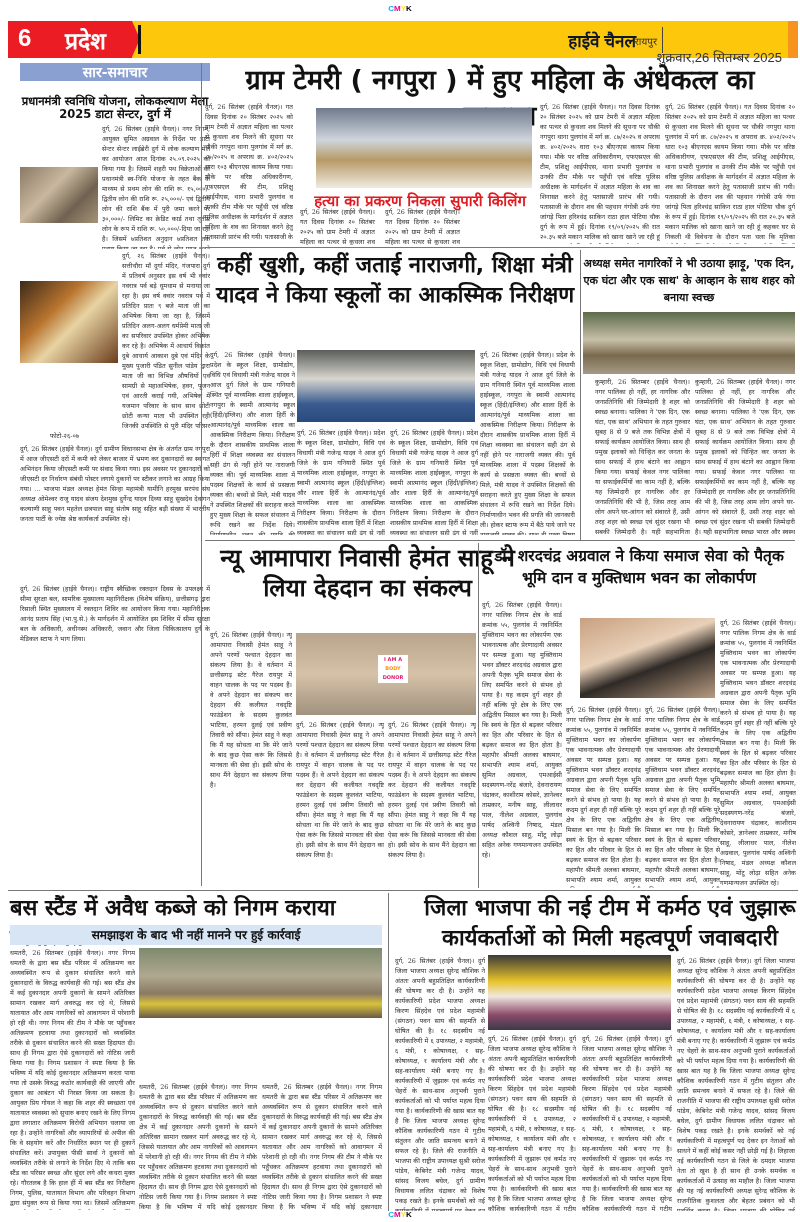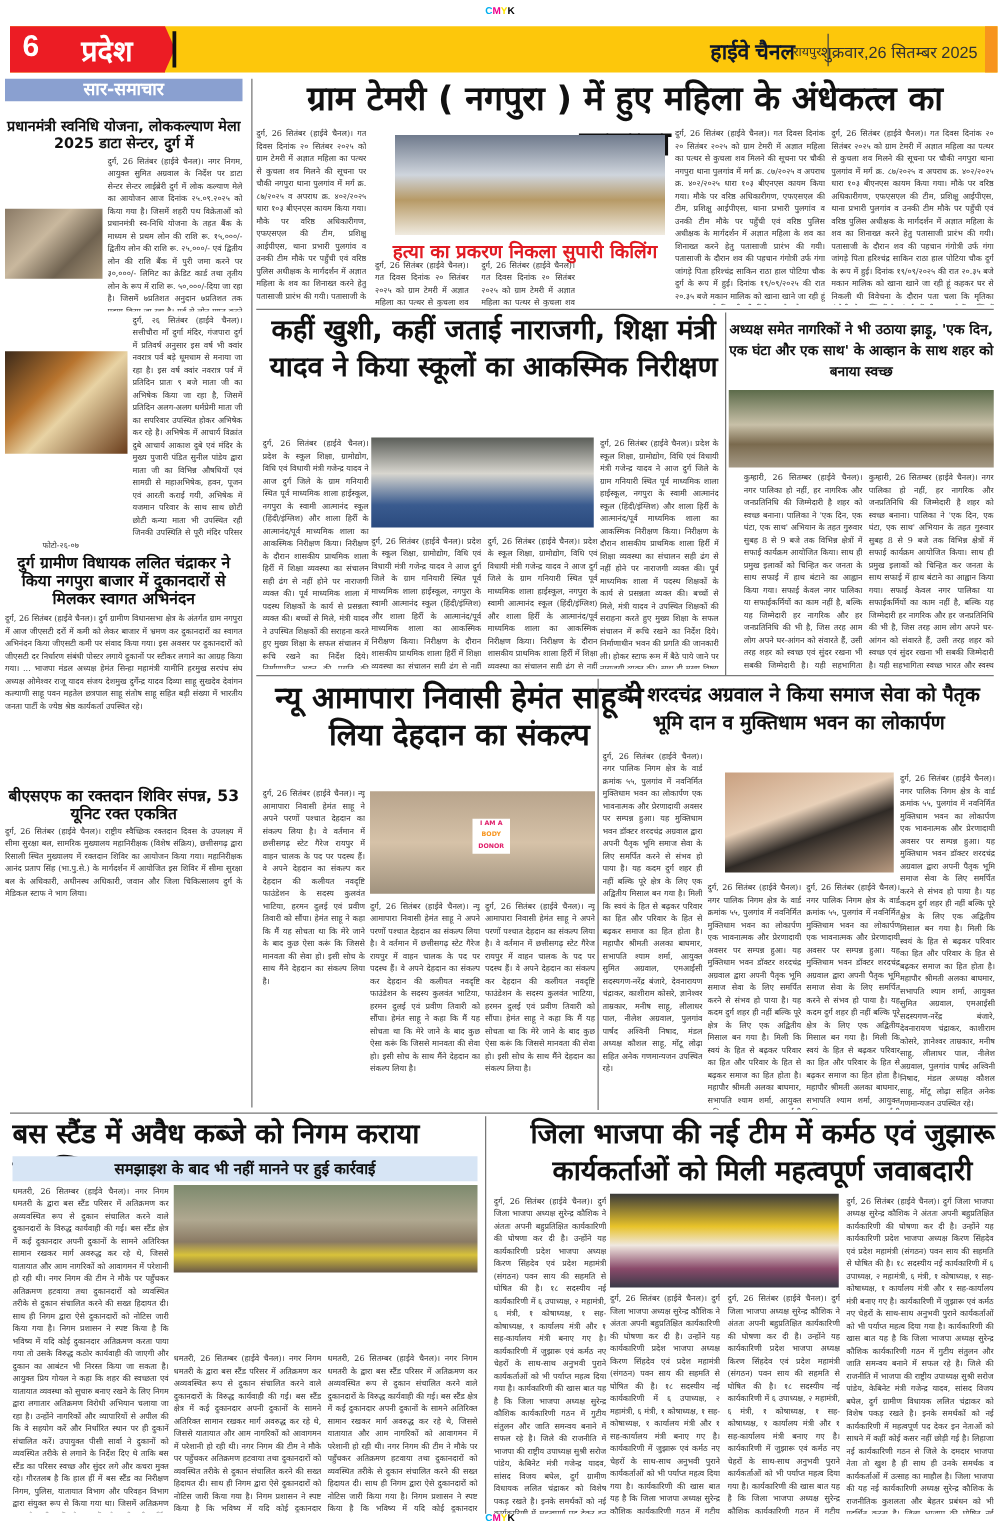--- a/index.html
+++ b/index.html
@@ -9,21 +9,21 @@
 .masthead{position:absolute;left:8px;top:21px;width:790px;height:37px;background:#fdc70b}
 .mh-red{position:absolute;left:0;top:0;width:124px;height:37px;background:#ec1c24}
 .mh-arrow{position:absolute;left:124px;top:0;width:0;height:0;border-top:18.5px solid transparent;border-bottom:18.5px solid transparent;border-left:8px solid #ec1c24}
 .mh-arrow2{position:absolute;left:127px;top:4px;width:6px;height:29px;border-right:3px solid #111;transform:skewX(0)}
 .mh-num{position:absolute;left:10px;top:3px;color:#fff;font:bold 24px "Liberation Sans",sans-serif}
 .mh-title{position:absolute;left:57px;top:3px;color:#fff;font:bold 23px "Liberation Sans",sans-serif}
 .mh-orange{position:absolute;right:0;top:0;width:10px;height:37px;background:#f7941d}
 .mh-paper{position:absolute;right:162px;top:8px;color:#0f172a;font:bold 17px "Liberation Sans",sans-serif}
 .mh-city{position:absolute;right:141px;top:13px;color:#333;font:10px "Liberation Sans",sans-serif}
 .mh-sep{position:absolute;right:135px;top:6px;width:1px;height:26px;background:#444}
-.mh-date{position:absolute;right:16px;top:11px;color:#333;font:13px "Liberation Sans",sans-serif}
+.mh-date{position:absolute;right:16px;top:27px;color:#333;font:13px "Liberation Sans",sans-serif}
 .abs{position:absolute}
 .hl{font-family:"DejaVu Sans",sans-serif;font-weight:bold;color:#111;text-align:center;line-height:1.15}
 .body{font-size:6.4px;line-height:10px;color:#333;text-align:justify;font-family:"DejaVu Serif",serif}
 .photo{position:absolute;background:linear-gradient(135deg,#8a7a66,#c9b89e 40%,#6f6250 70%,#a69478);overflow:hidden}
 .box-head{background:#8aa0d0;color:#fff;text-align:center;font:bold 14px "DejaVu Sans",sans-serif;line-height:18px}
 .redsub{color:#e11b22;font-family:"DejaVu Sans",sans-serif;font-weight:bold;text-align:center}
 .bluestrip{background:#d7e5f5;text-align:center;font:bold 12px "DejaVu Sans",sans-serif;color:#111;line-height:20px}
 .rule{position:absolute;background:#777}
 </style>
 </head>
@@ -40,32 +40,30 @@
   </div>
   <div class="mh-arrow"></div>
   <div class="mh-arrow2"></div>
   <span class="mh-paper">हाईवे चैनल</span>
   <span class="mh-city">रायपुर</span>
   <div class="mh-sep"></div>
   <span class="mh-date">शुक्रवार,26 सितम्बर 2025</span>
   <div class="mh-orange"></div>
 </div>
 
-<div class="abs" style="left:4px;top:63px;width:190px">
+<div class="abs" style="left:20px;top:63px;width:190px">
   <div class="box-head">सार-समाचार</div>
   <div class="hl" style="font-size:11.5px;margin-top:14px">प्रधानमंत्री स्वनिधि योजना, लोककल्याण मेला 2025 डाटा सेन्टर, दुर्ग में</div>
   <div class="photo" style="position:relative;float:left;width:78px;height:56px;margin:46px 4px 2px 0"></div>
   <div class="body" style="height:125px;overflow:hidden;margin-top:3px">दुर्ग, 26 सितंबर (हाईवे चैनल)। नगर निगम, आयुक्त सुमित अग्रवाल के निर्देश पर डाटा सेन्टर सेन्टर लाईब्रेरी दुर्ग में लोक कल्याण मेले का आयोजन आज दिनांक २५.०९.२०२५ को किया गया है। जिसमें शहरी पथ विक्रेताओं को प्रधानमंत्री स्व-निधि योजना के तहत बैंक के माध्यम से प्रथम लोन की राशि रू. १५,०००/- द्वितीय लोन की राशि रू. २५,०००/- एवं द्वितीय लोन की राशि बैंक में पुरी जमा करने पर ३०,०००/- लिमिट का क्रेडिट कार्ड तथा तृतीय लोन के रूप में राशि रू. ५०,०००/-दिया जा रहा है। जिसमें ७प्रतिशत अनुदान ७प्रतिशत तक प्रदाय किया जा रहा है। पूर्व से लोन प्राप्त करने वाले २५ हितग्राहियों का सोशल प्रोफाईलिंग करते हुए केन्द्र सरकार की ८ अन्य योजनाओं से जोड़ा गया है। १८ पथ विक्रेताओं को पेटीएम के माध्यम से लिंक करते हुए क्यूआर कोड प्रदाय किया गया है। जिससे डिजिटल लेनदेन हेतु प्रेरित किया गया है। स्व-निधि योजना के तहत १२ नये आवेदन भी भरवाया गया है। वर्तमान में दिनांक १७.०९.२०२५ से ०२.१०.२०२५ तक लोक कल्याण मेले का आयोजन जिसमें प्रधान मंत्री स्व-निधि योजना के तहत पथ विक्रेताओं को लाभान्वित करने का कार्य नगर पालिक निगम, दुर्ग की टीम द्वारा किया जा रहा है।</div>
   <div style="clear:both"></div>
   <div class="photo" style="position:relative;float:left;width:98px;height:82px;margin:32px 4px 2px 0;background:linear-gradient(135deg,#3c2a1a,#b8742e 35%,#e8d3a4 55%,#6a3d1c)"></div>
   <div class="body" style="height:180px;overflow:hidden;margin-top:2px">दुर्ग, २६ सितंबर (हाईवे चैनल)। सत्तीचौरा माँ दुर्गा मंदिर, गंजपारा दुर्ग में प्रतिवर्ष अनुसार इस वर्ष भी क्वांर नवरात्र पर्व बड़े धूमधाम से मनाया जा रहा है। इस वर्ष क्वांर नवरात्र पर्व में प्रतिदिन प्रातः ९ बजे माता जी का अभिषेक किया जा रहा है, जिसमें प्रतिदिन अलग-अलग धर्मप्रेमी माता जी का सपरिवार उपस्थित होकर अभिषेक कर रहे है। अभिषेक में आचार्य विक्रांत दुबे आचार्य आकाश दुबे एवं मंदिर के मुख्य पुजारी पंडित सुनील पांडेय द्वारा माता जी का विभिन्न औषधियों एवं सामग्री से महाअभिषेक, हवन, पूजन एवं आरती कराई गयी, अभिषेक में यजमान परिवार के साथ साथ छोटी छोटी कन्या माता भी उपस्थित रही जिनकी उपस्थिति से पूरी मंदिर परिसर पूजा में उत्साह देखने को मिला। समिति की महिला सदस्य एवं पार्षद प्रतिभा सुरेश गुप्ता ने बताया कि मंदिर परिसर में दिनांक २६ सितम्बर को दोपहर १ बजे से दादी रानी सती जी का मंगलपाठ का आयोजन किया गया है जिसमें परशुराम महिला मंडल दुर्ग द्वारा सुंदर एवं मधुर भजनों के साथ दादी रानी सती जी का मंगलपाठ किया जाएगा मंगलपाठ में सभी महिलाएं १६ श्रृंगार करके लाल पीली साड़ी पहनकर मंगलपाठ में रहेंगे जिसमें सैकड़ों महिलाएं उपस्थित रहेंगी</div>
   <div class="body" style="padding-left:30px">फोटो-२६-०७</div>
-  <div class="hl" style="font-size:12.5px;margin-top:2px">दुर्ग ग्रामीण विधायक ललित चंद्राकर ने किया नगपुरा बाजार में दुकानदारों से मिलकर स्वागत अभिनंदन</div>
   <div class="body" style="height:138px;overflow:hidden;margin-top:3px">दुर्ग, 26 सितंबर (हाईवे चैनल)। दुर्ग ग्रामीण विधानसभा क्षेत्र के अंतर्गत ग्राम नगपुरा में आज जीएसटी दरों में कमी को लेकर बाजार में भ्रमण कर दुकानदारों का स्वागत अभिनंदन किया जीएसटी कमी पर संवाद किया गया। इस अवसर पर दुकानदारों को जीएसटी दर निर्धारण संबंधी पोस्टर लगाये दुकानों पर स्टीकर लगाने का आग्रह किया गया। ... भाजपा मंडल अध्यक्ष हेमंत सिन्हा महामंत्री यामीनि हरमुख सरपंच संघ अध्यक्ष ओमेश्वर राजू यादव संजय देशमुख दुर्गेन्द्र यादव दिव्या साहू सुखदेव देवांगन कल्याणी साहू पवन महतेल छत्रपाल साहू संतोष साहू सहित बड़ी संख्या में भारतीय जनता पार्टी के ज्येष्ठ श्रेष्ठ कार्यकर्ता उपस्थित रहे।</div>
-  <div class="hl" style="font-size:12.5px;margin-top:2px">बीएसएफ का रक्तदान शिविर संपन्न, 53 यूनिट रक्त एकत्रित</div>
   <div class="body" style="height:58px;overflow:hidden;margin-top:2px">दुर्ग, 26 सितंबर (हाईवे चैनल)। राष्ट्रीय स्वैच्छिक रक्तदान दिवस के उपलक्ष्य में सीमा सुरक्षा बल, सामरिक मुख्यालय महानिरीक्षक (विशेष संक्रिय), छत्तीसगढ़ द्वारा रिसाली स्थित मुख्यालय में रक्तदान शिविर का आयोजन किया गया। महानिरीक्षक आनंद प्रताप सिंह (भा.पु.से.) के मार्गदर्शन में आयोजित इस शिविर में सीमा सुरक्षा बल के अधिकारी, अधीनस्थ अधिकारी, जवान और जिला चिकित्सालय दुर्ग के मेडिकल स्टाफ ने भाग लिया।</div>
 </div>
 <div class="rule" style="left:201px;top:63px;width:1px;height:823px"></div>
 
 <div class="abs hl" style="left:205px;top:62px;width:590px;font-size:27px;line-height:36px">ग्राम टेमरी ( नगपुरा ) में हुए महिला के अंधेकत्ल का खुलासा</div>
 <div class="abs body" style="left:205px;top:102px;width:88px;height:138px;overflow:hidden">दुर्ग, 26 सितंबर (हाईवे चैनल)। गत दिवस दिनांक २० सितंबर २०२५ को ग्राम टेमरी में अज्ञात महिला का पत्थर से कुचला शव मिलने की सूचना पर चौकी नगपुरा थाना पुलगांव में मर्ग क्र. ८७/२०२५ व अपराध क्र. ४०२/२०२५ धारा १०३ बीएनएस कायम किया गया। मौके पर वरिष्ठ अधिकारीगण, एफएसएल की टीम, प्रशिक्षु आईपीएस, थाना प्रभारी पुलगांव व उनकी टीम मौके पर पहुँची एवं वरिष्ठ पुलिस अधीक्षक के मार्गदर्शन में अज्ञात महिला के शव का शिनाख्त करने हेतु पतासाजी प्रारंभ की गयी। पतासाजी के दौरान शव की पहचान गंगोत्री उर्फ गंगा जांगड़े पिता हरिश्चंद्र साकिन राठा हाल पोटिया चौक दुर्ग के रूप में हुई। दिनांक १९/०९/२०२५ की रात २०.३५ बजे मकान मालिक को खाना खाने जा रही हूं कहकर घर से निकली थी विवेचना के दौरान पता चला कि मृतिका गंगोत्री दो व्यक्तियों के संपर्क में थी। उन दोनों व्यक्तियों को नौकरी लगाने के नाम पर विगत ७-८ माह से गंगोत्री रकम देती थी। जब काफी दिनों तक लोगों की नौकरी नहीं लगी तो गंगोत्री पर दबाव बनाना शुरू किये। गंगोत्री ने आरोपी को कहा कि आपने नौकरी लगाने के नाम पर पैसा लिया हो और नौकरी नहीं लगा रहे हो तब आरोपी ने कहा सभी को बता दो कि दिनांक २०/०९/२०२५ को सभी का साक्षात्कार हो जायेगा। गंगोत्री ने लोगों को कहा कि कहा कि अगर २०/०९/२०२५ को साक्षात्कार नहीं हुआ तो आरोपी की शिकायत करेगी इससे आरोपी डर गया और अपने साथी निर्भय जांगड़े निवासी जालबांधा को गंगोत्री की हत्या के लिये एक लाख की रकम देकर तैयार किया। रकम निर्भय के छ.ग. राज्य ग्रामीण बैंक शाखा कातुलबोर्ड के एकाउन्ट में ट्रांसफर किया। गंगोत्री की हत्या की योजना में हेमलता बंजारे भी शामिल हुई तीनों ने विधिवत कार्यक्रम में बात कर हत्या की योजना बनाये। आरोपी ने उसे बताया कि उसके खाते में बड़ी रकम ट्रांसफर किया था। योजना के मुताबिक १९.०९.२०२५ को आरोपी ने गंगोत्री जांगड़े को रात ९ बजे खाना खाने के बहाने बुलाने के लिये राजी किया। निर्भय और एक अन्य आरोपी बाइक में ले गये। टेमरी लेकर सुनसान जगह पर बेल्ट निकाला और एक आरोपी ने गंगोत्री को पकड़ लिया और बेल्ट तथा चुन्नी से गला घोंट कर हत्या कर दिये मृतिका की पहचान छुपाने के लिये चेहरे को पत्थर से पटक कर कुचल दिया। मृतिका का लेकर एक आरोपी कातुल बोर्ड में मोबाईल निर्भय रखा और गंगोत्री के मोबाईल को कातुल बोर्ड आ गये मृतिका का लेकर आर्टिफिशियल होने पर पर्स सहित फेंक दिये एक आरोपी ने अपनी बाइक होंडा एवं एक टीवीएस सीजी ०७ सी बाय ४९३५ को मिल विधि से संभावित वाहक एवं जप्तीय की घटना बताकर छिपाने ले दिया तथा निर्भय के मोबाईल के सीडीआर विश्लेषण कर लोकेशन का पता चलने पर घटना का खुलासा हुआ। आरोपियों के विरुद्ध नामजद अपराध के अंतर्गत पुलिस थाना पुलगांव ने विधिवत कार्यवाही करते हुए आरोपियों को गिरफ्तार कर न्यायिक रिमांड पर भेजा गया है। फरार आरोपी की गिरफ्तारी हेतु पार्टी संभावित स्थान पर रवाना हुई है शीघ्र गिरफ्तारी की संभावना है।</div>
 <div class="photo" style="left:316px;top:108px;width:216px;height:80px;background:linear-gradient(180deg,#6f7a8c,#cfd5dd 40%,#b79a66 65%,#f0ebe0)"></div>
 <div class="abs redsub" style="left:300px;top:190px;width:240px;font-size:15px">हत्या का प्रकरण निकला सुपारी किलिंग</div>
 <div class="abs body" style="left:300px;top:207px;width:75px;height:38px;overflow:hidden">दुर्ग, 26 सितंबर (हाईवे चैनल)। गत दिवस दिनांक २० सितंबर २०२५ को ग्राम टेमरी में अज्ञात महिला का पत्थर से कुचला शव मिलने की सूचना पर चौकी नगपुरा थाना पुलगांव में मर्ग क्र. ८७/२०२५ व अपराध क्र. ४०२/२०२५ धारा १०३ बीएनएस कायम किया गया। मौके पर वरिष्ठ अधिकारीगण, एफएसएल की टीम, प्रशिक्षु आईपीएस, थाना प्रभारी पुलगांव व उनकी टीम मौके पर पहुँची एवं वरिष्ठ पुलिस अधीक्षक के मार्गदर्शन में अज्ञात महिला के शव का शिनाख्त करने हेतु पतासाजी प्रारंभ की गयी। पतासाजी के दौरान शव की पहचान गंगोत्री उर्फ गंगा जांगड़े पिता हरिश्चंद्र साकिन राठा हाल पोटिया चौक दुर्ग के रूप में हुई। दिनांक १९/०९/२०२५ की रात २०.३५ बजे मकान मालिक को खाना खाने जा रही हूं कहकर घर से निकली थी विवेचना के दौरान पता चला कि मृतिका गंगोत्री दो व्यक्तियों के संपर्क में थी। उन दोनों व्यक्तियों को नौकरी लगाने के नाम पर विगत ७-८ माह से गंगोत्री रकम देती थी। जब काफी दिनों तक लोगों की नौकरी नहीं लगी तो गंगोत्री पर दबाव बनाना शुरू किये। गंगोत्री ने आरोपी को कहा कि आपने नौकरी लगाने के नाम पर पैसा लिया हो और नौकरी नहीं लगा रहे हो तब आरोपी ने कहा सभी को बता दो कि दिनांक २०/०९/२०२५ को सभी का साक्षात्कार हो जायेगा। गंगोत्री ने लोगों को कहा कि कहा कि अगर २०/०९/२०२५ को साक्षात्कार नहीं हुआ तो आरोपी की शिकायत करेगी इससे आरोपी डर गया और अपने साथी निर्भय जांगड़े निवासी जालबांधा को गंगोत्री की हत्या के लिये एक लाख की रकम देकर तैयार किया। रकम निर्भय के छ.ग. राज्य ग्रामीण बैंक शाखा कातुलबोर्ड के एकाउन्ट में ट्रांसफर किया। गंगोत्री की हत्या की योजना में हेमलता बंजारे भी शामिल हुई तीनों ने विधिवत कार्यक्रम में बात कर हत्या की योजना बनाये। आरोपी ने उसे बताया कि उसके खाते में बड़ी रकम ट्रांसफर किया था। योजना के मुताबिक १९.०९.२०२५ को आरोपी ने गंगोत्री जांगड़े को रात ९ बजे खाना खाने के बहाने बुलाने के लिये राजी किया। निर्भय और एक अन्य आरोपी बाइक में ले गये। टेमरी लेकर सुनसान जगह पर बेल्ट निकाला और एक आरोपी ने गंगोत्री को पकड़ लिया और बेल्ट तथा चुन्नी से गला घोंट कर हत्या कर दिये मृतिका की पहचान छुपाने के लिये चेहरे को पत्थर से पटक कर कुचल दिया। मृतिका का लेकर एक आरोपी कातुल बोर्ड में मोबाईल निर्भय रखा और गंगोत्री के मोबाईल को कातुल बोर्ड आ गये मृतिका का लेकर आर्टिफिशियल होने पर पर्स सहित फेंक दिये एक आरोपी ने अपनी बाइक होंडा एवं एक टीवीएस सीजी ०७ सी बाय ४९३५ को मिल विधि से संभावित वाहक एवं जप्तीय की घटना बताकर छिपाने ले दिया तथा निर्भय के मोबाईल के सीडीआर विश्लेषण कर लोकेशन का पता चलने पर घटना का खुलासा हुआ। आरोपियों के विरुद्ध नामजद अपराध के अंतर्गत पुलिस थाना पुलगांव ने विधिवत कार्यवाही करते हुए आरोपियों को गिरफ्तार कर न्यायिक रिमांड पर भेजा गया है। फरार आरोपी की गिरफ्तारी हेतु पार्टी संभावित स्थान पर रवाना हुई है शीघ्र गिरफ्तारी की संभावना है।</div>
 <div class="abs body" style="left:385px;top:207px;width:75px;height:38px;overflow:hidden">दुर्ग, 26 सितंबर (हाईवे चैनल)। गत दिवस दिनांक २० सितंबर २०२५ को ग्राम टेमरी में अज्ञात महिला का पत्थर से कुचला शव मिलने की सूचना पर चौकी नगपुरा थाना पुलगांव में मर्ग क्र. ८७/२०२५ व अपराध क्र. ४०२/२०२५ धारा १०३ बीएनएस कायम किया गया। मौके पर वरिष्ठ अधिकारीगण, एफएसएल की टीम, प्रशिक्षु आईपीएस, थाना प्रभारी पुलगांव व उनकी टीम मौके पर पहुँची एवं वरिष्ठ पुलिस अधीक्षक के मार्गदर्शन में अज्ञात महिला के शव का शिनाख्त करने हेतु पतासाजी प्रारंभ की गयी। पतासाजी के दौरान शव की पहचान गंगोत्री उर्फ गंगा जांगड़े पिता हरिश्चंद्र साकिन राठा हाल पोटिया चौक दुर्ग के रूप में हुई। दिनांक १९/०९/२०२५ की रात २०.३५ बजे मकान मालिक को खाना खाने जा रही हूं कहकर घर से निकली थी विवेचना के दौरान पता चला कि मृतिका गंगोत्री दो व्यक्तियों के संपर्क में थी। उन दोनों व्यक्तियों को नौकरी लगाने के नाम पर विगत ७-८ माह से गंगोत्री रकम देती थी। जब काफी दिनों तक लोगों की नौकरी नहीं लगी तो गंगोत्री पर दबाव बनाना शुरू किये। गंगोत्री ने आरोपी को कहा कि आपने नौकरी लगाने के नाम पर पैसा लिया हो और नौकरी नहीं लगा रहे हो तब आरोपी ने कहा सभी को बता दो कि दिनांक २०/०९/२०२५ को सभी का साक्षात्कार हो जायेगा। गंगोत्री ने लोगों को कहा कि कहा कि अगर २०/०९/२०२५ को साक्षात्कार नहीं हुआ तो आरोपी की शिकायत करेगी इससे आरोपी डर गया और अपने साथी निर्भय जांगड़े निवासी जालबांधा को गंगोत्री की हत्या के लिये एक लाख की रकम देकर तैयार किया। रकम निर्भय के छ.ग. राज्य ग्रामीण बैंक शाखा कातुलबोर्ड के एकाउन्ट में ट्रांसफर किया। गंगोत्री की हत्या की योजना में हेमलता बंजारे भी शामिल हुई तीनों ने विधिवत कार्यक्रम में बात कर हत्या की योजना बनाये। आरोपी ने उसे बताया कि उसके खाते में बड़ी रकम ट्रांसफर किया था। योजना के मुताबिक १९.०९.२०२५ को आरोपी ने गंगोत्री जांगड़े को रात ९ बजे खाना खाने के बहाने बुलाने के लिये राजी किया। निर्भय और एक अन्य आरोपी बाइक में ले गये। टेमरी लेकर सुनसान जगह पर बेल्ट निकाला और एक आरोपी ने गंगोत्री को पकड़ लिया और बेल्ट तथा चुन्नी से गला घोंट कर हत्या कर दिये मृतिका की पहचान छुपाने के लिये चेहरे को पत्थर से पटक कर कुचल दिया। मृतिका का लेकर एक आरोपी कातुल बोर्ड में मोबाईल निर्भय रखा और गंगोत्री के मोबाईल को कातुल बोर्ड आ गये मृतिका का लेकर आर्टिफिशियल होने पर पर्स सहित फेंक दिये एक आरोपी ने अपनी बाइक होंडा एवं एक टीवीएस सीजी ०७ सी बाय ४९३५ को मिल विधि से संभावित वाहक एवं जप्तीय की घटना बताकर छिपाने ले दिया तथा निर्भय के मोबाईल के सीडीआर विश्लेषण कर लोकेशन का पता चलने पर घटना का खुलासा हुआ। आरोपियों के विरुद्ध नामजद अपराध के अंतर्गत पुलिस थाना पुलगांव ने विधिवत कार्यवाही करते हुए आरोपियों को गिरफ्तार कर न्यायिक रिमांड पर भेजा गया है। फरार आरोपी की गिरफ्तारी हेतु पार्टी संभावित स्थान पर रवाना हुई है शीघ्र गिरफ्तारी की संभावना है।</div>

